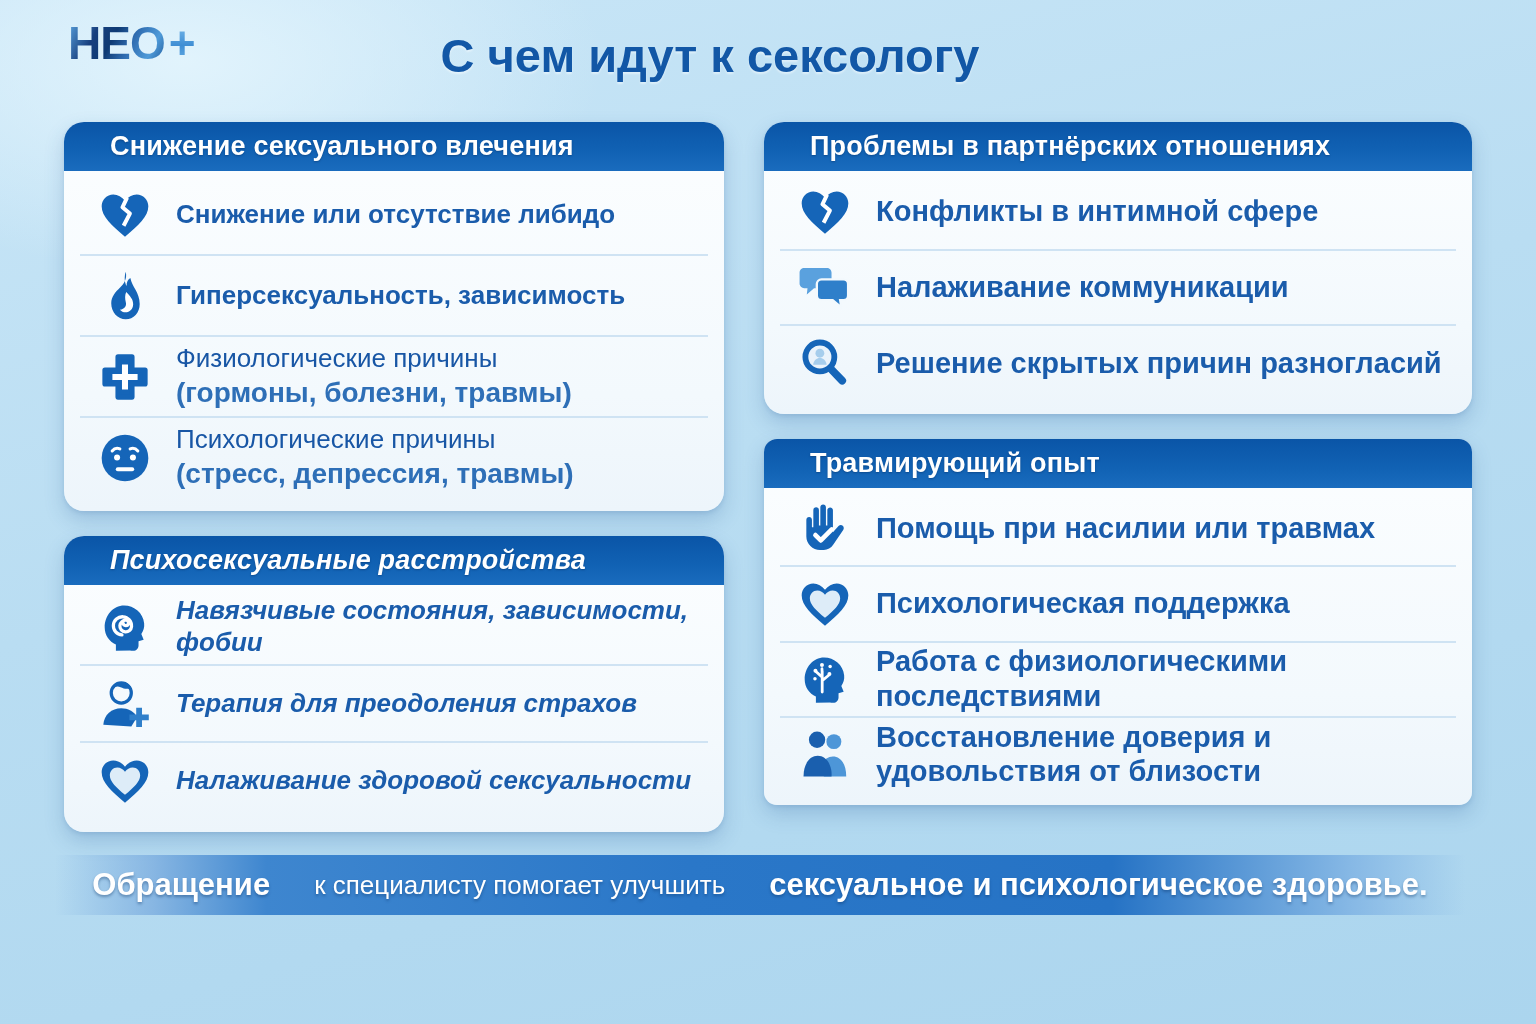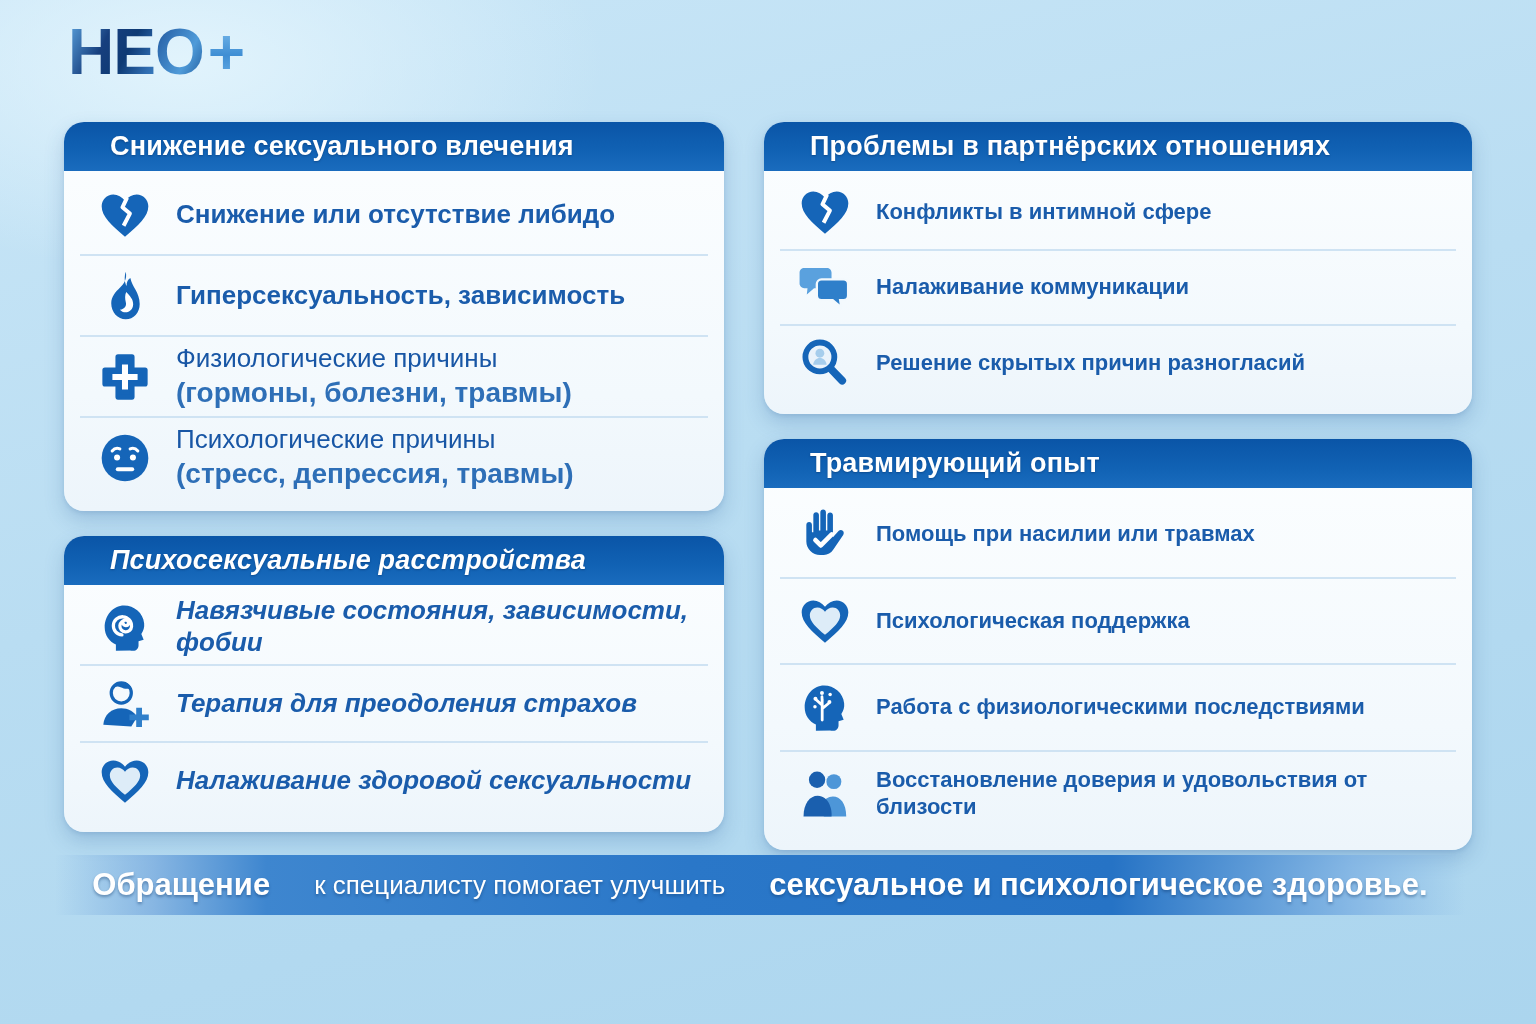--- a/index.html
+++ b/index.html
@@ -10,21 +10,21 @@
     position:relative; width:1536px; height:1024px; overflow:hidden;
     background:
       radial-gradient(ellipse 600px 300px at 12% 6%, rgba(228,245,253,.9) 0%, rgba(228,245,253,0) 70%),
       linear-gradient(165deg, #c9e6f7 0%, #b9ddf2 45%, #abd5ee 100%);
   }
 
   
   .hdr { position:relative; height:122px; }
   .logo {
     position:absolute; left:68px; top:20px;
-    font-size:64px; font-weight:800; letter-spacing:-1px; line-height:1;
+    font-size:46px; font-weight:800; letter-spacing:-1px; line-height:1;
     display:flex; align-items:center;
   }
   .logo .word {
     background:linear-gradient(118deg,#5ea7e2 0%, #173f7e 28%, #0e3a74 45%, #2f6cb0 62%, #4f9bd9 82%, #1c5596 100%);
     -webkit-background-clip:text; background-clip:text; color:transparent;
   }
   .logo .plus {
     margin-left:4px;
     background:linear-gradient(180deg,#86c4f0 0%, #3f8ed4 55%, #6fb4e8 100%);
     -webkit-background-clip:text; background-clip:text; color:transparent;
@@ -44,37 +44,37 @@
 
   
   .card {
     background:linear-gradient(180deg,#fcfeff 0%, #f3f9fd 70%, #edf5fb 100%);
     border-radius:20px;
     box-shadow:0 9px 20px rgba(35,85,150,.22), 0 2px 4px rgba(35,85,150,.12);
     display:flex; flex-direction:column; overflow:hidden;
   }
   .card + .card { margin-top:25px; }
   .card-h1 { height:389px; } .card-h2 { height:296px;font-style:italic; }
-  .card-h3 { height:292px; } .card-h4 { height:411px; }
+  .card-h3 { height:292px; } .card-h4 { height:366px;border-radius:13px; }
 
   .card-head {
     flex:0 0 49px; display:flex; align-items:center; padding-left:46px;
     background:linear-gradient(180deg,#0a55a7 0%, #1162b4 60%, #1a6cbe 100%);
     color:#ffffff; font-size:27px; font-weight:700; letter-spacing:.2px;
     text-shadow:0 1px 2px rgba(0,30,70,.35);
   }
 
   .card-body { flex:1; display:flex; flex-direction:column; padding:4px 16px 14px 16px; }
   .item { flex:1; display:flex; align-items:center; gap:22px; padding-left:16px; }
   .item + .item { border-top:2px solid #cfe3f3; }
   .icn { flex:0 0 58px; display:flex; align-items:center; justify-content:center; }
   .icn svg { width:56px; height:56px; display:block; }
   .txt { display:flex; flex-direction:column; line-height:1.2; }
   .t-main { font-size:26px; font-weight:600; color:#1a5cab; }
-  .col-right .t-main { font-size:22px; }
+  .col-right .t-main { font-size:29px; }
   .t-bold { font-weight:400; color:#1856a5; }
   .t-sub { font-size:28px; font-weight:700; color:#2e6fb7; margin-top:2px; }
 
   
   .banner {
     position:absolute; left:55px; top:855px; width:1410px; height:60px;
     display:flex; align-items:center; justify-content:center;
     background:linear-gradient(90deg,
       rgba(185,221,242,0) 0%, rgba(120,170,222,.75) 7%, #3e86cf 15%,
       #2a77c8 45%, #2673c5 75%, rgba(125,177,227,.8) 92%, rgba(185,221,242,0) 100%);
@@ -89,20 +89,21 @@
 </head>
 <body>
 
 <div class="page">
 
   <div class="hdr">
     <div class="logo">
       <span class="word">НЕО</span>
       <span class="plus">+</span>
     </div>
+    <h1 class="title">С чем идут к сексологу</h1>
   </div>
 
   <div class="grid">
 
     <div class="col col-left">
 
       <section class="card card-h1">
         <div class="card-head">
           <span>Снижение сексуального влечения</span>
         </div>

